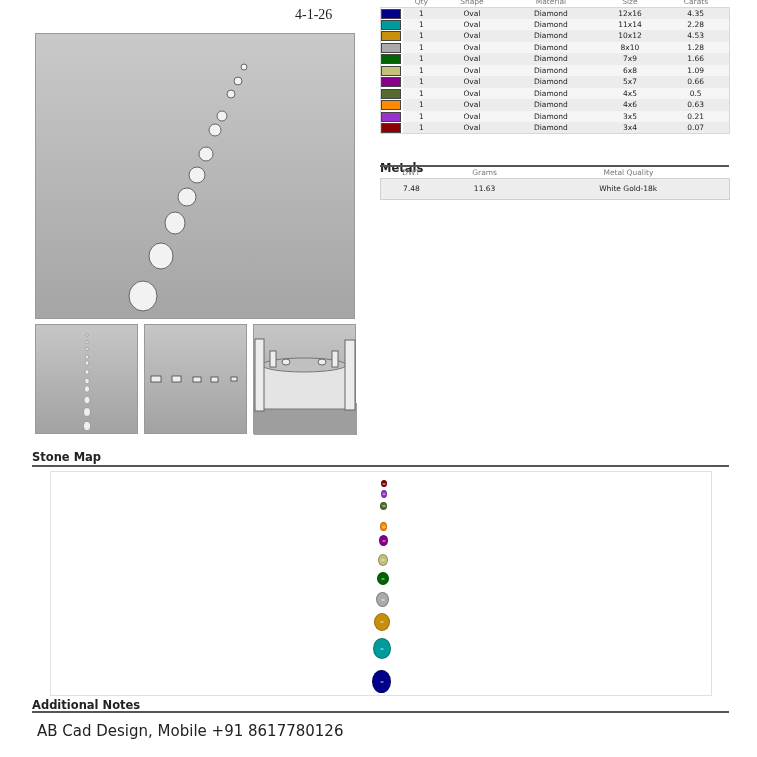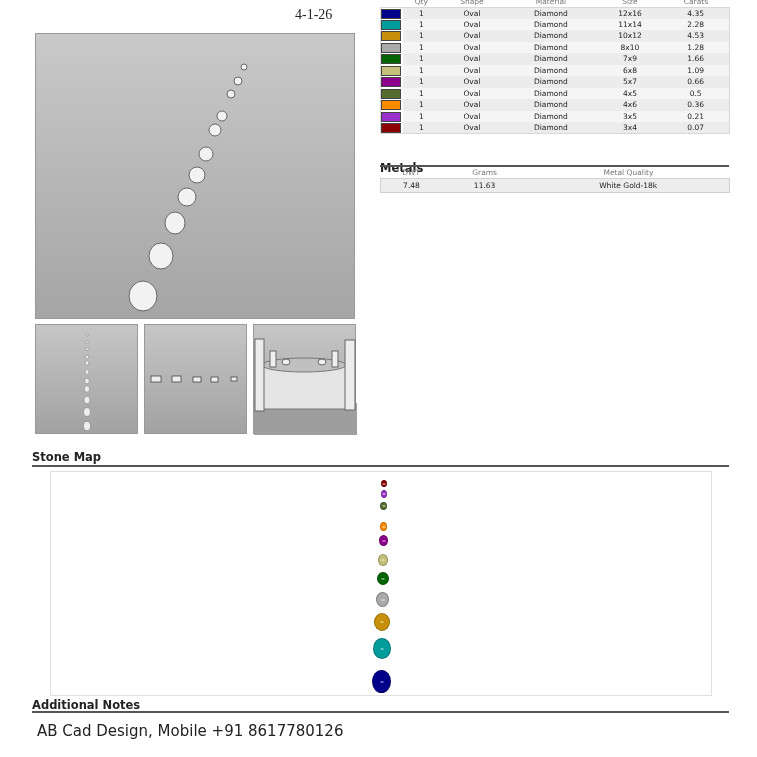--- a/index.html
+++ b/index.html
@@ -30,21 +30,21 @@
   .stones-table tbody tr:nth-child(odd) { background: #ececec; }
   .stones-table tbody { border: 1px solid #d8d8d8; }
   .swatch-cell { width: 22px; padding: 1px 2px 0 0; background: #fff; }
   .swatch { width: 20px; height: 10px; border: 1px solid #444; }
 
   .section-title { position: absolute; font-family: "DejaVu Sans", sans-serif; font-weight: bold; font-size: 11.5px; color: #222; }
   .section-rule { position: absolute; height: 2px; background: #555; }
 
   .metals-table { position: absolute; left: 380px; top: 167px; width: 350px; border-collapse: collapse; font-size: 7.5px; }
   .metals-table th { font-weight: normal; color: #777; height: 11px; text-align: center; }
-  .metals-table td { height: 14px; text-align: center; background: #ededed; }
+  .metals-table td { height: 21px; text-align: center; background: #ededed; }
   .metals-table tbody { border: 1px solid #d0d0d0; }
 
   .stone-map {
     position: absolute; left: 50px; top: 471px; width: 662px; height: 225px;
     border: 1px solid #e0e0e0; background: #fff;
   }
   .dot { position: absolute; border-radius: 50%; border: 1px solid rgba(0,0,0,0.25); }
   .dot::after { content: ""; position: absolute; left: 50%; top: 50%; width: 3px; height: 1px; background: rgba(255,255,255,0.8); transform: translate(-50%,-50%); }
 
   .notes-text { position: absolute; left: 37px; top: 722px; font-size: 15px; color: #222; }
@@ -207,21 +207,21 @@
         <td>0.5</td>
       </tr>
       <tr>
         <td class="swatch-cell">
           <div class="swatch" style="background: rgb(255, 140, 0);"></div>
         </td>
         <td>1</td>
         <td>Oval</td>
         <td>Diamond</td>
         <td>4x6</td>
-        <td>0.36</td>
+        <td>0.63</td>
       </tr>
       <tr>
         <td class="swatch-cell">
           <div class="swatch" style="background: rgb(153, 50, 204);"></div>
         </td>
         <td>1</td>
         <td>Oval</td>
         <td>Diamond</td>
         <td>3x5</td>
         <td>0.21</td>

